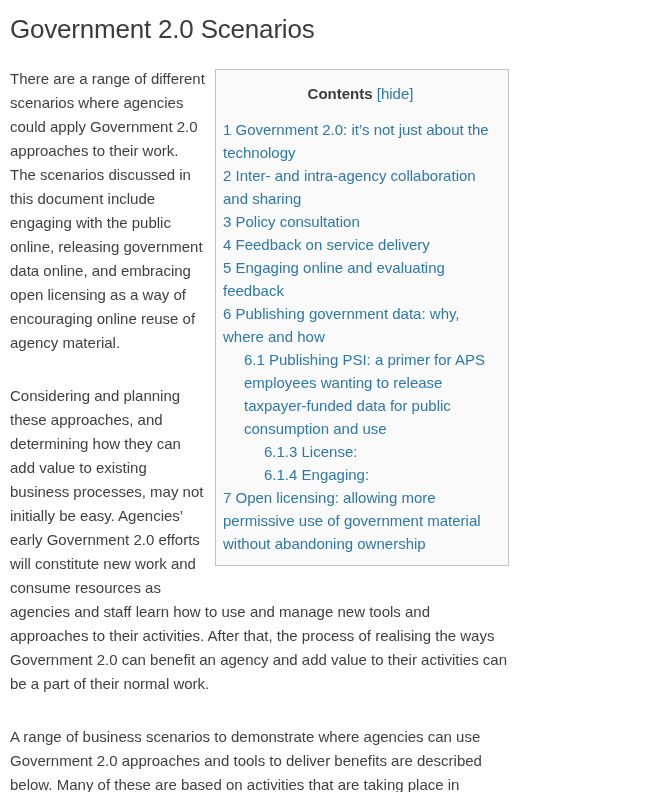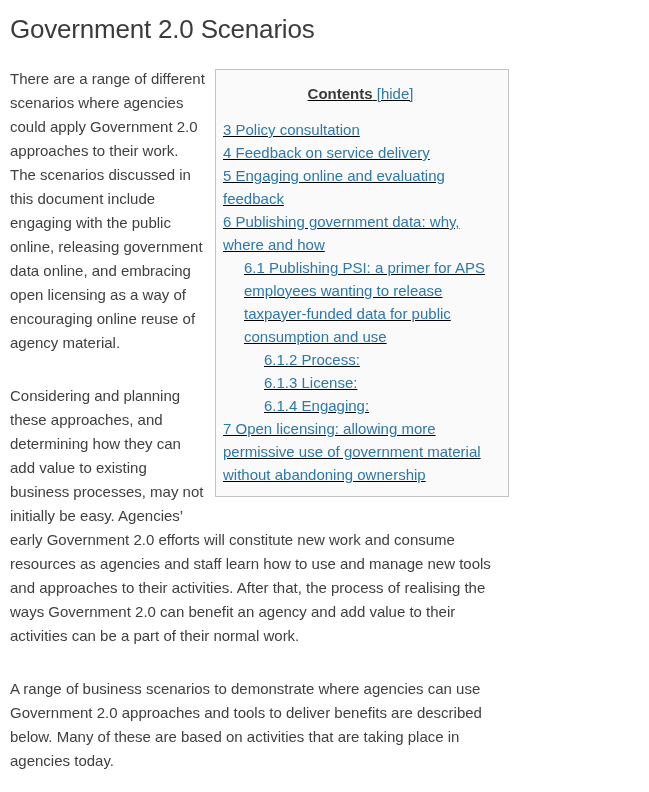--- a/index.html
+++ b/index.html
@@ -21,21 +21,20 @@
   }
   .toc {
     float: right;
     width: 294px;
     border: 1px solid #c3c3c3;
     background: #fafafa;
     padding: 12px 10px 10px 7px;
     margin: 2px 0 14px 10px;
     font-size: 15px;
     line-height: 23px;
-    text-decoration: underline;
   }
   .toc-header { text-align: center; }
   .toc-title { font-weight: 700; color: #3b3b3b; }
   .toc a { color: #2d78aa; text-decoration: none; cursor: pointer; }
   .toc ul {
     list-style: none;
     margin: 13px 0 0 0;
     padding: 0;
   }
   .toc li { margin: 0; padding: 0; }
@@ -68,26 +67,27 @@
 <div class="page">
 
   <h1 class="page-title">Government 2.0 Scenarios</h1>
 
   <div class="toc">
     <div class="toc-header">
       <span class="toc-title">Contents</span>
       <a href="#">[hide]</a>
     </div>
     <ul>
+      <li class="lvl1"><a href="#">1 Government 2.0: it’s not just about the technology</a></li>
+      <li class="lvl1"><a href="#">2 Inter- and intra-agency collaboration and sharing</a></li>
       <li class="lvl1"><a href="#">3 Policy consultation</a></li>
       <li class="lvl1"><a href="#">4 Feedback on service delivery</a></li>
       <li class="lvl1"><a href="#">5 Engaging online and evaluating feedback</a></li>
       <li class="lvl1"><a href="#">6 Publishing government data: why, where and how</a></li>
       <li class="lvl2"><a href="#">6.1 Publishing PSI: a primer for APS employees wanting to release taxpayer-funded data for public consumption and use</a></li>
-      <li class="lvl3"><a href="#">6.1.2 Process:</a></li>
       <li class="lvl3"><a href="#">6.1.3 License:</a></li>
       <li class="lvl3"><a href="#">6.1.4 Engaging:</a></li>
       <li class="lvl1"><a href="#">7 Open licensing: allowing more permissive use of government material without abandoning ownership</a></li>
     </ul>
   </div>
 
   <p class="body-text">There are a range of different scenarios where agencies could apply Government 2.0 approaches to their work. The scenarios discussed in this document include engaging with the public online, releasing government data online, and embracing open licensing as a way of encouraging online reuse of agency material.</p>
   <p class="body-text">Considering and planning these approaches, and determining how they can add value to existing business processes, may not initially be easy. Agencies’ early Government 2.0 efforts will constitute new work and consume resources as agencies and staff learn how to use and manage new tools and approaches to their activities. After that, the process of realising the ways Government 2.0 can benefit an agency and add value to their activities can be a part of their normal work.</p>
   <p class="body-text last-flow">A range of business scenarios to demonstrate where agencies can use Government 2.0 approaches and tools to deliver benefits are described below. Many of these are based on activities that are taking place in agencies today.</p>
 

